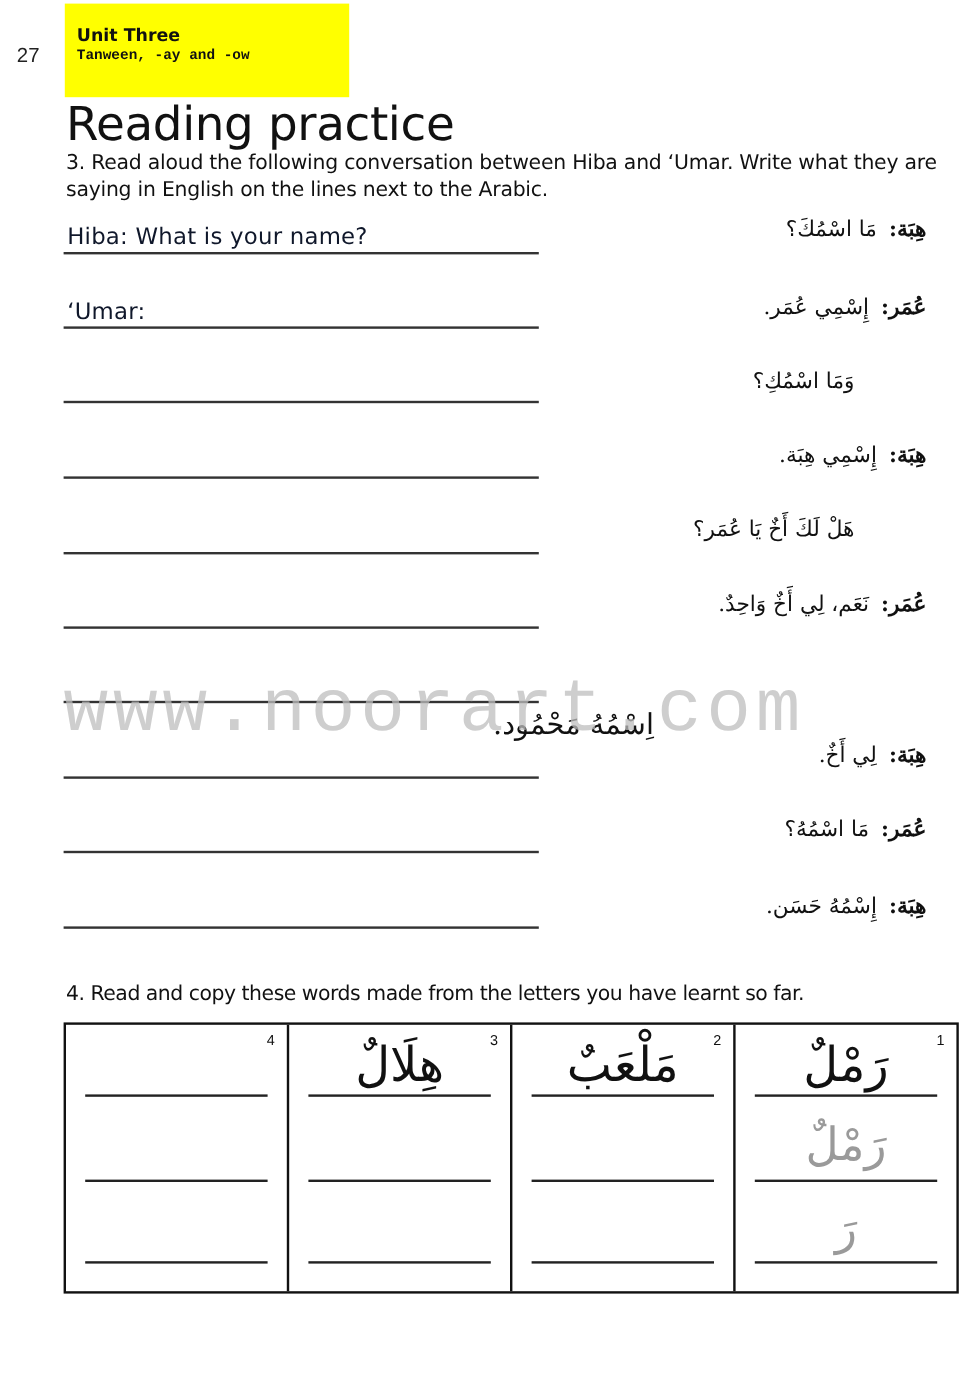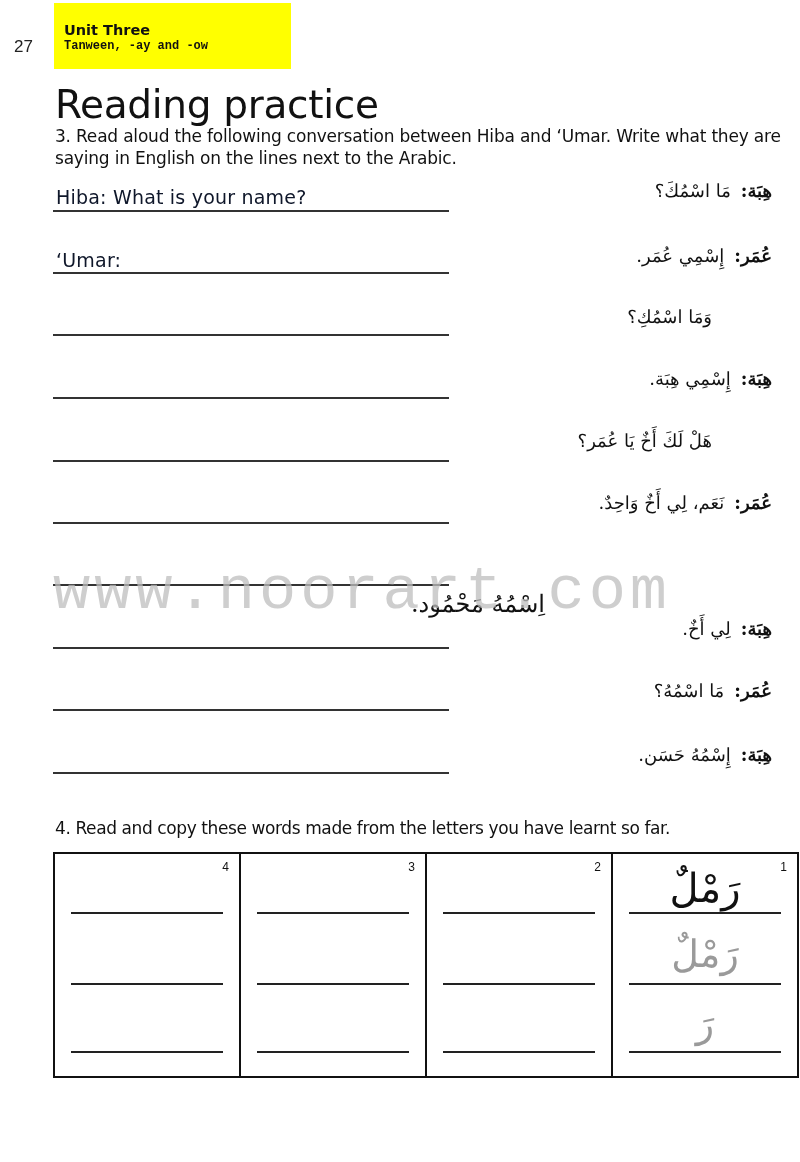--- a/index.html
+++ b/index.html
@@ -2,21 +2,21 @@
 <html><head>
 <meta charset="utf-8">
 <style>
   html, body { margin: 0; padding: 0; }
   body {
     width: 800px; height: 1162px; background: #ffffff; position: relative;
     overflow: hidden; font-family: "DejaVu Sans", sans-serif; color: #111;
   }
   .abs { position: absolute; }
   .page-number { left: 14px; top: 37px; font-size: 17px; font-family: "Liberation Sans", sans-serif; color:#222; }
-  .unit-box { left: 54px; top: 3px; width: 237px; height: 66px; background: #ffff00; }
+  .unit-box { left: 54px; top: 3px; width: 237px; height: 78px; background: #ffff00; }
   .unit-box .l1 { position:absolute; left: 10px; top: 19px; font-size: 14.5px; font-weight: bold; font-family: "DejaVu Sans", sans-serif; line-height: 16px; }
   .unit-box .l2 { position:absolute; left: 10px; top: 35px; font-size: 12px; font-weight: bold; font-family: Liberation Mono, monospace; line-height: 16px; }
   .section-title { left: 55px; top: 82px; font-size: 39px; font-family: "DejaVu Sans", sans-serif; letter-spacing: -0.3px; }
   .instruction { left: 55px; top: 125px; width: 740px; font-size: 17px; line-height: 22px; font-family: "DejaVu Sans", sans-serif; letter-spacing: -0.2px; }
   .write-line { position:absolute; left: 53px; width: 396px; height: 0; border-top: 2px solid #333; }
   .hand { position:absolute; left: 56px; font-family: "DejaVu Sans", sans-serif; color: #0f172a; font-size: 19px; letter-spacing: 0.2px; }
   .ar-line { position:absolute; right: 28px; direction: rtl; font-family: "DejaVu Serif", serif; font-size: 18px; color:#111; white-space: nowrap; }
   .ar-line .speaker { font-weight: bold; margin-left: 10px; }
   .watermark { left: 0; top: 556px; width: 724px; font-family: "Liberation Mono", monospace; font-size: 62px; color: rgba(190,190,190,0.75); letter-spacing: 4px; white-space: nowrap; text-align: center; pointer-events: none; }
   .instruction2 { left: 55px; top: 818px; font-size: 17px; font-family: "DejaVu Sans", sans-serif; letter-spacing: -0.4px; white-space: nowrap; }
@@ -82,26 +82,28 @@
 
 <div class="abs table">
   <div class="cell">
     <span class="num">4</span>
     <div class="guide" style="top:58px;"></div>
     <div class="guide" style="top:129px;"></div>
     <div class="guide" style="top:197px;"></div>
   </div>
   <div class="cell">
     <span class="num">3</span>
+    <div class="word">هِلَالٌ</div>
     <div class="guide" style="top:58px;"></div>
     <div class="guide" style="top:129px;"></div>
     <div class="guide" style="top:197px;"></div>
   </div>
   <div class="cell">
     <span class="num">2</span>
+    <div class="word">مَلْعَبٌ</div>
     <div class="guide" style="top:58px;"></div>
     <div class="guide" style="top:129px;"></div>
     <div class="guide" style="top:197px;"></div>
   </div>
   <div class="cell">
     <span class="num">1</span>
     <div class="word">رَمْلٌ</div>
     <div class="guide" style="top:58px;"></div>
     <div class="trace" style="top:78px;">رَمْلٌ</div>
     <div class="guide" style="top:129px;"></div>

